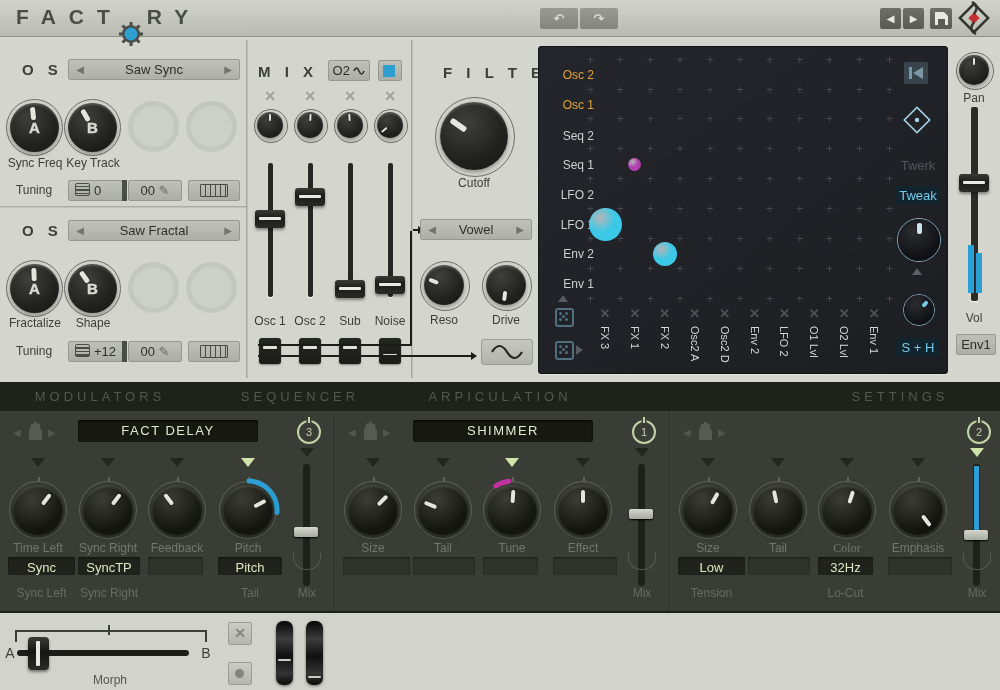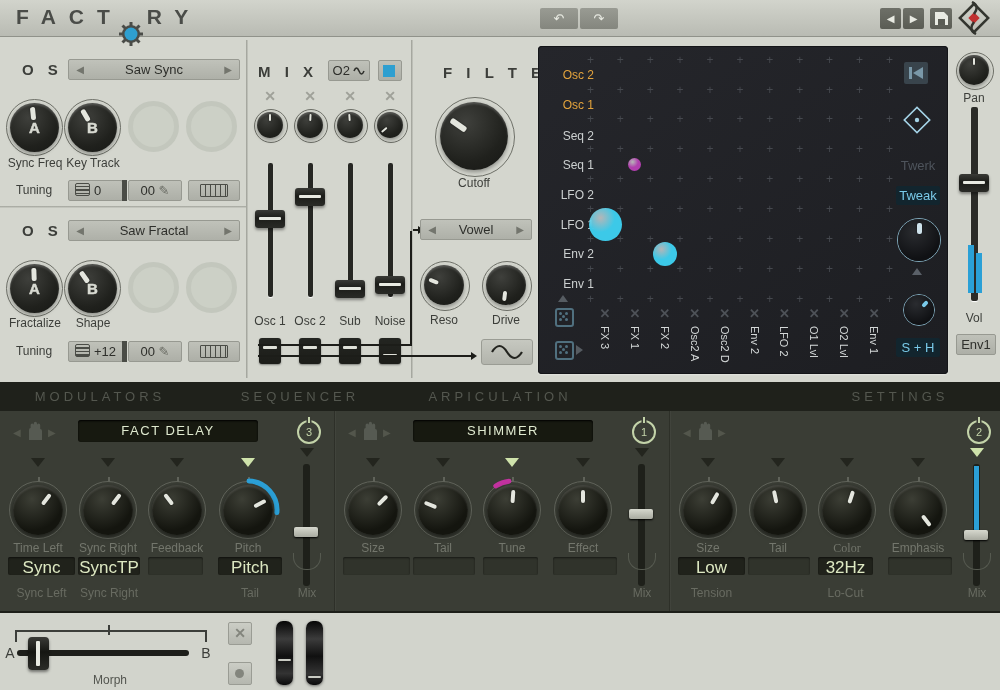--- a/index.html
+++ b/index.html
@@ -108,21 +108,21 @@
     margin-left:-1px;background:#c3d3a9;box-shadow:0 0 0 1.5px #3a3d35;}
   .tri{position:absolute;width:0;height:0;border-left:7px solid transparent;
     border-right:7px solid transparent;border-top:9px solid #23251e;}
   .tri.on{border-top-color:#cfe3ab;}
   .eknob{position:absolute;border-radius:50%;
     background:radial-gradient(circle at 38% 28%,#3c3e35,#14150f 66%);
     box-shadow:inset 0 2px 2px rgba(255,255,255,.12),0 2px 4px rgba(0,0,0,.5);}
   .ering{position:absolute;border-radius:50%;border:1.5px solid #60635a;}
   .ering::before{content:"";position:absolute;left:50%;top:-5px;width:1.5px;height:5px;background:#60635a;}
   .fx-klabel{position:absolute;font-size:12px;color:#73766c;text-align:center;}
-  .fx-btn{position:absolute;height:18px;border-radius:2px;font-size:17px;color:#dde8c2;
+  .fx-btn{position:absolute;height:18px;border-radius:2px;font-size:13px;color:#dde8c2;
     text-align:center;line-height:21px;background:#20221b;box-shadow:inset 0 1px 2px #00000088;}
   .fx-btn.empty{background:#30332b;}
   .fx-cap{position:absolute;font-size:12px;color:#686b61;text-align:center;}
   .fxtrack{position:absolute;width:7px;background:#1e201a;border-radius:3px;}
   .fxfill{position:absolute;width:5px;background:#2b9fd6;left:1px;}
   .fxhandle{position:absolute;width:24px;height:10px;border-radius:2px;
     background:linear-gradient(180deg,#d6d8ce,#a8aaa0);box-shadow:0 1px 2px #000;}
   .fxu{position:absolute;width:26px;height:16px;border:1.5px solid #565a50;border-top:none;
     border-radius:0 0 13px 13px;}
 

